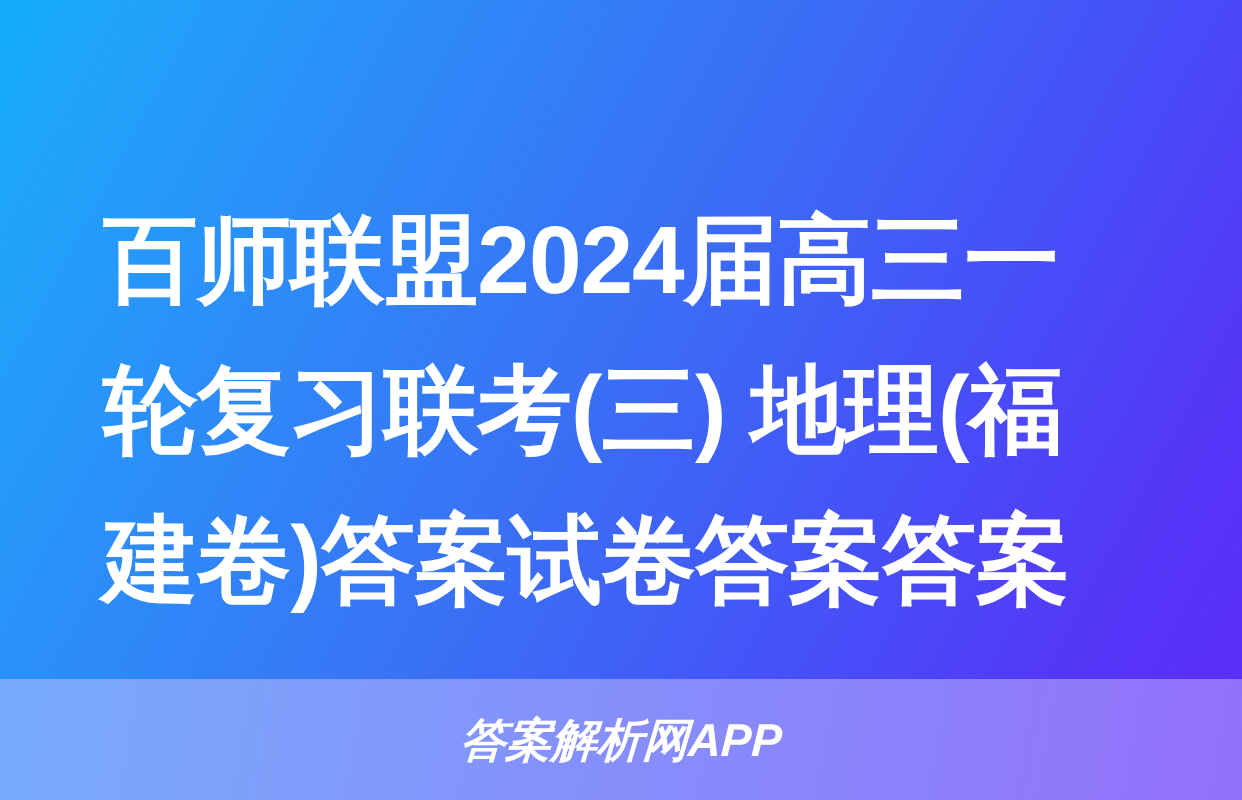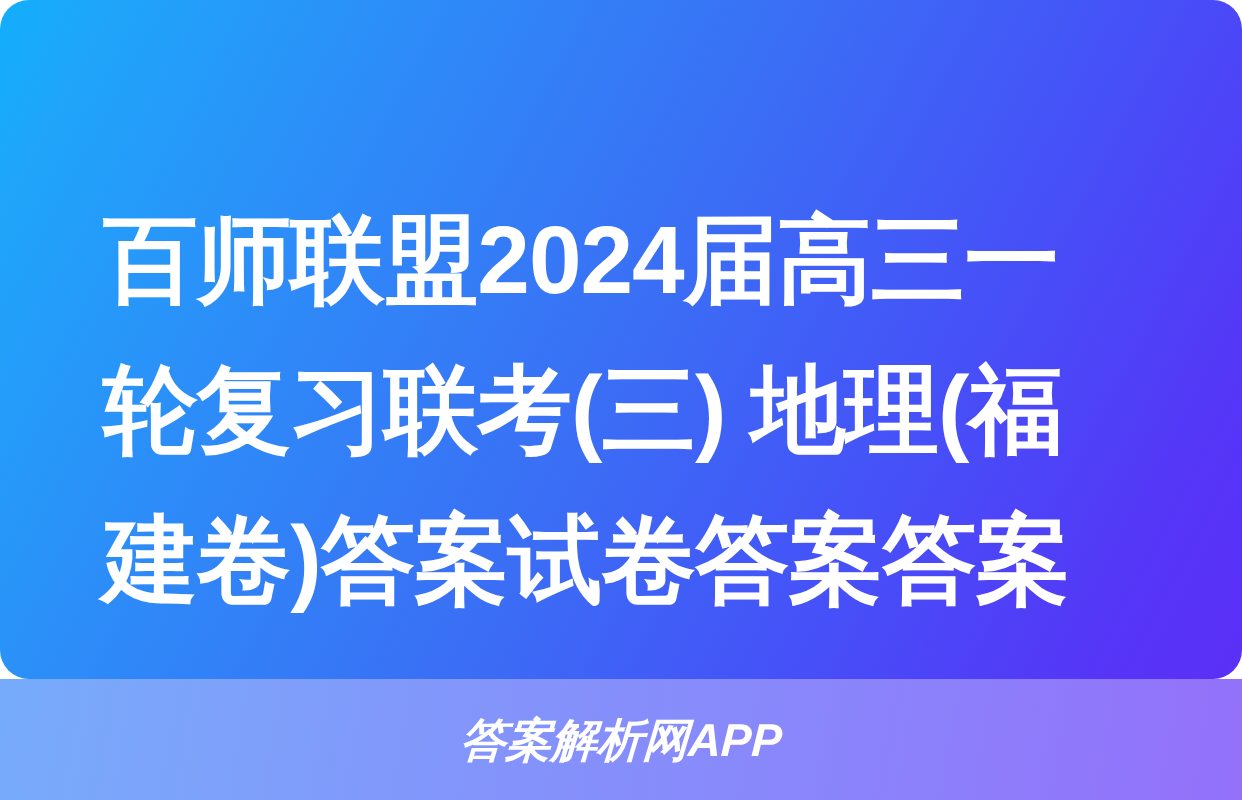--- a/index.html
+++ b/index.html
@@ -28,21 +28,20 @@
     height: 679px;
     background: linear-gradient(118deg,
         #12AEFB 0%,
         #1FA5FA 7%,
         #2E8AF8 28%,
         #3A6FF5 50%,
         #4650F8 72%,
         #5536F7 90%,
         #5B2FF7 100%);
     overflow: hidden;
-    border-radius: 29px;
   }
 
   #title-block {
     position: absolute;
     left: 103px;
     top: 186px;
     width: 1060px;
   }
 
   .title-line {

